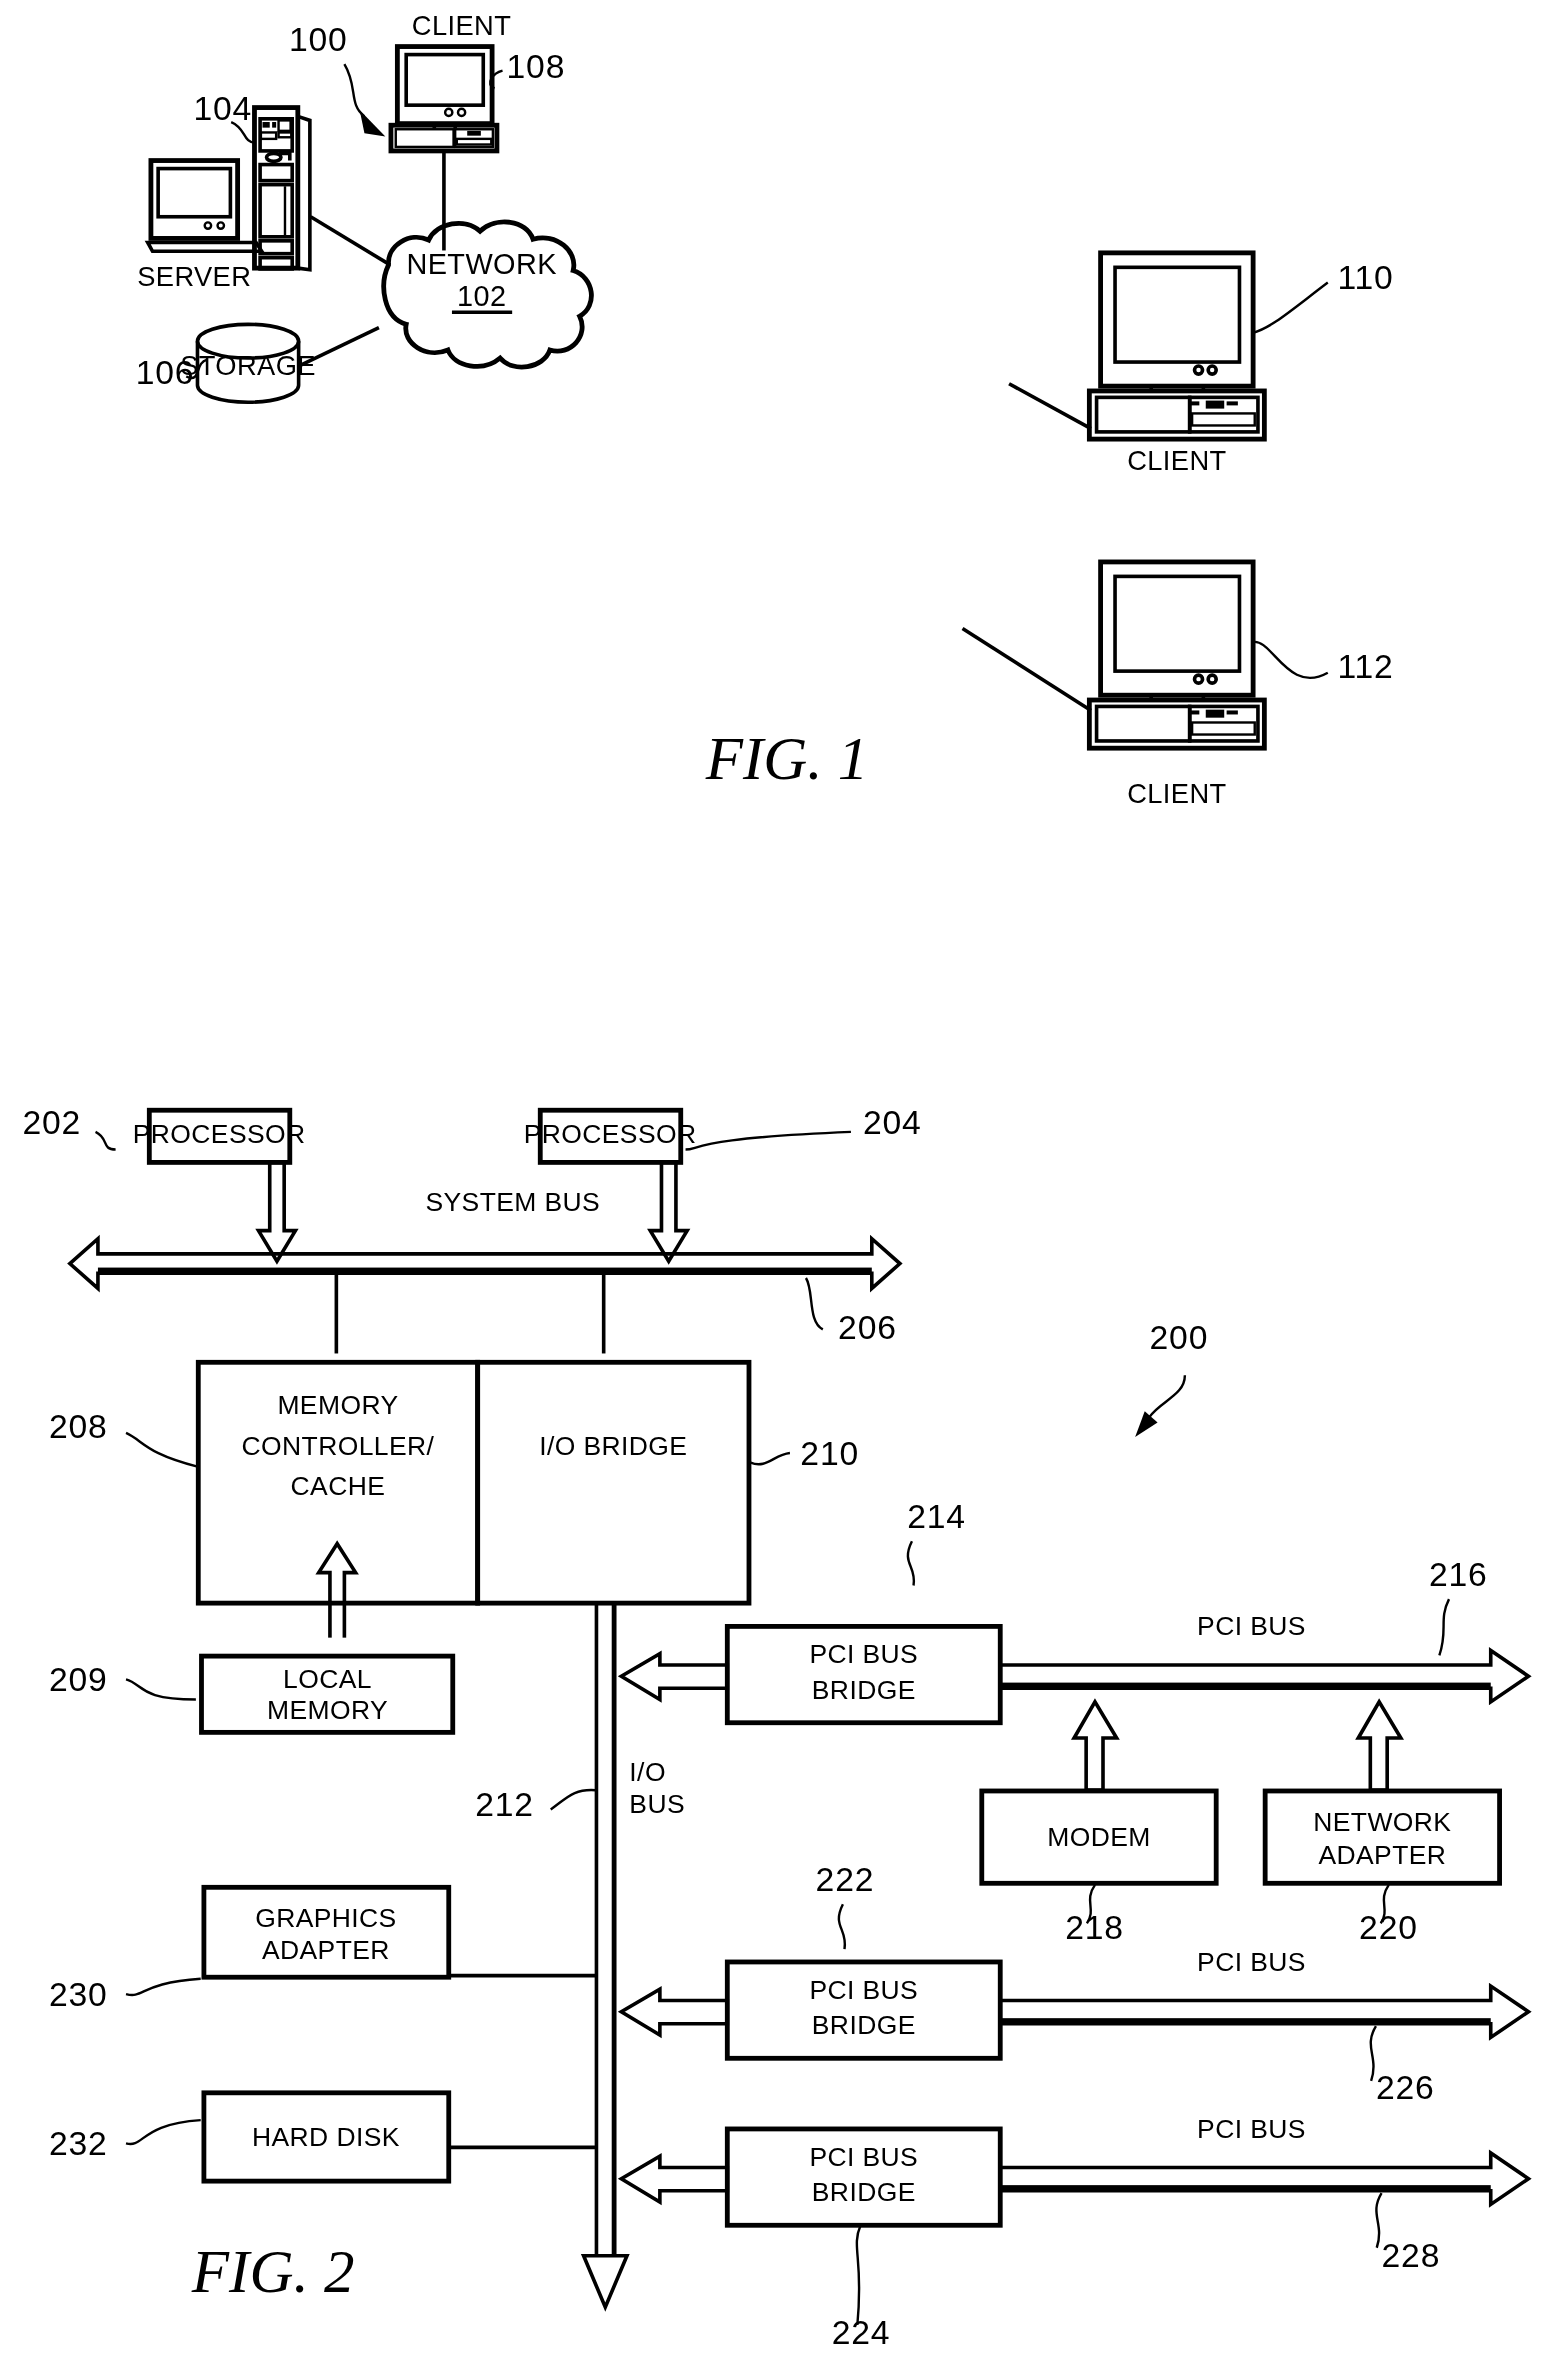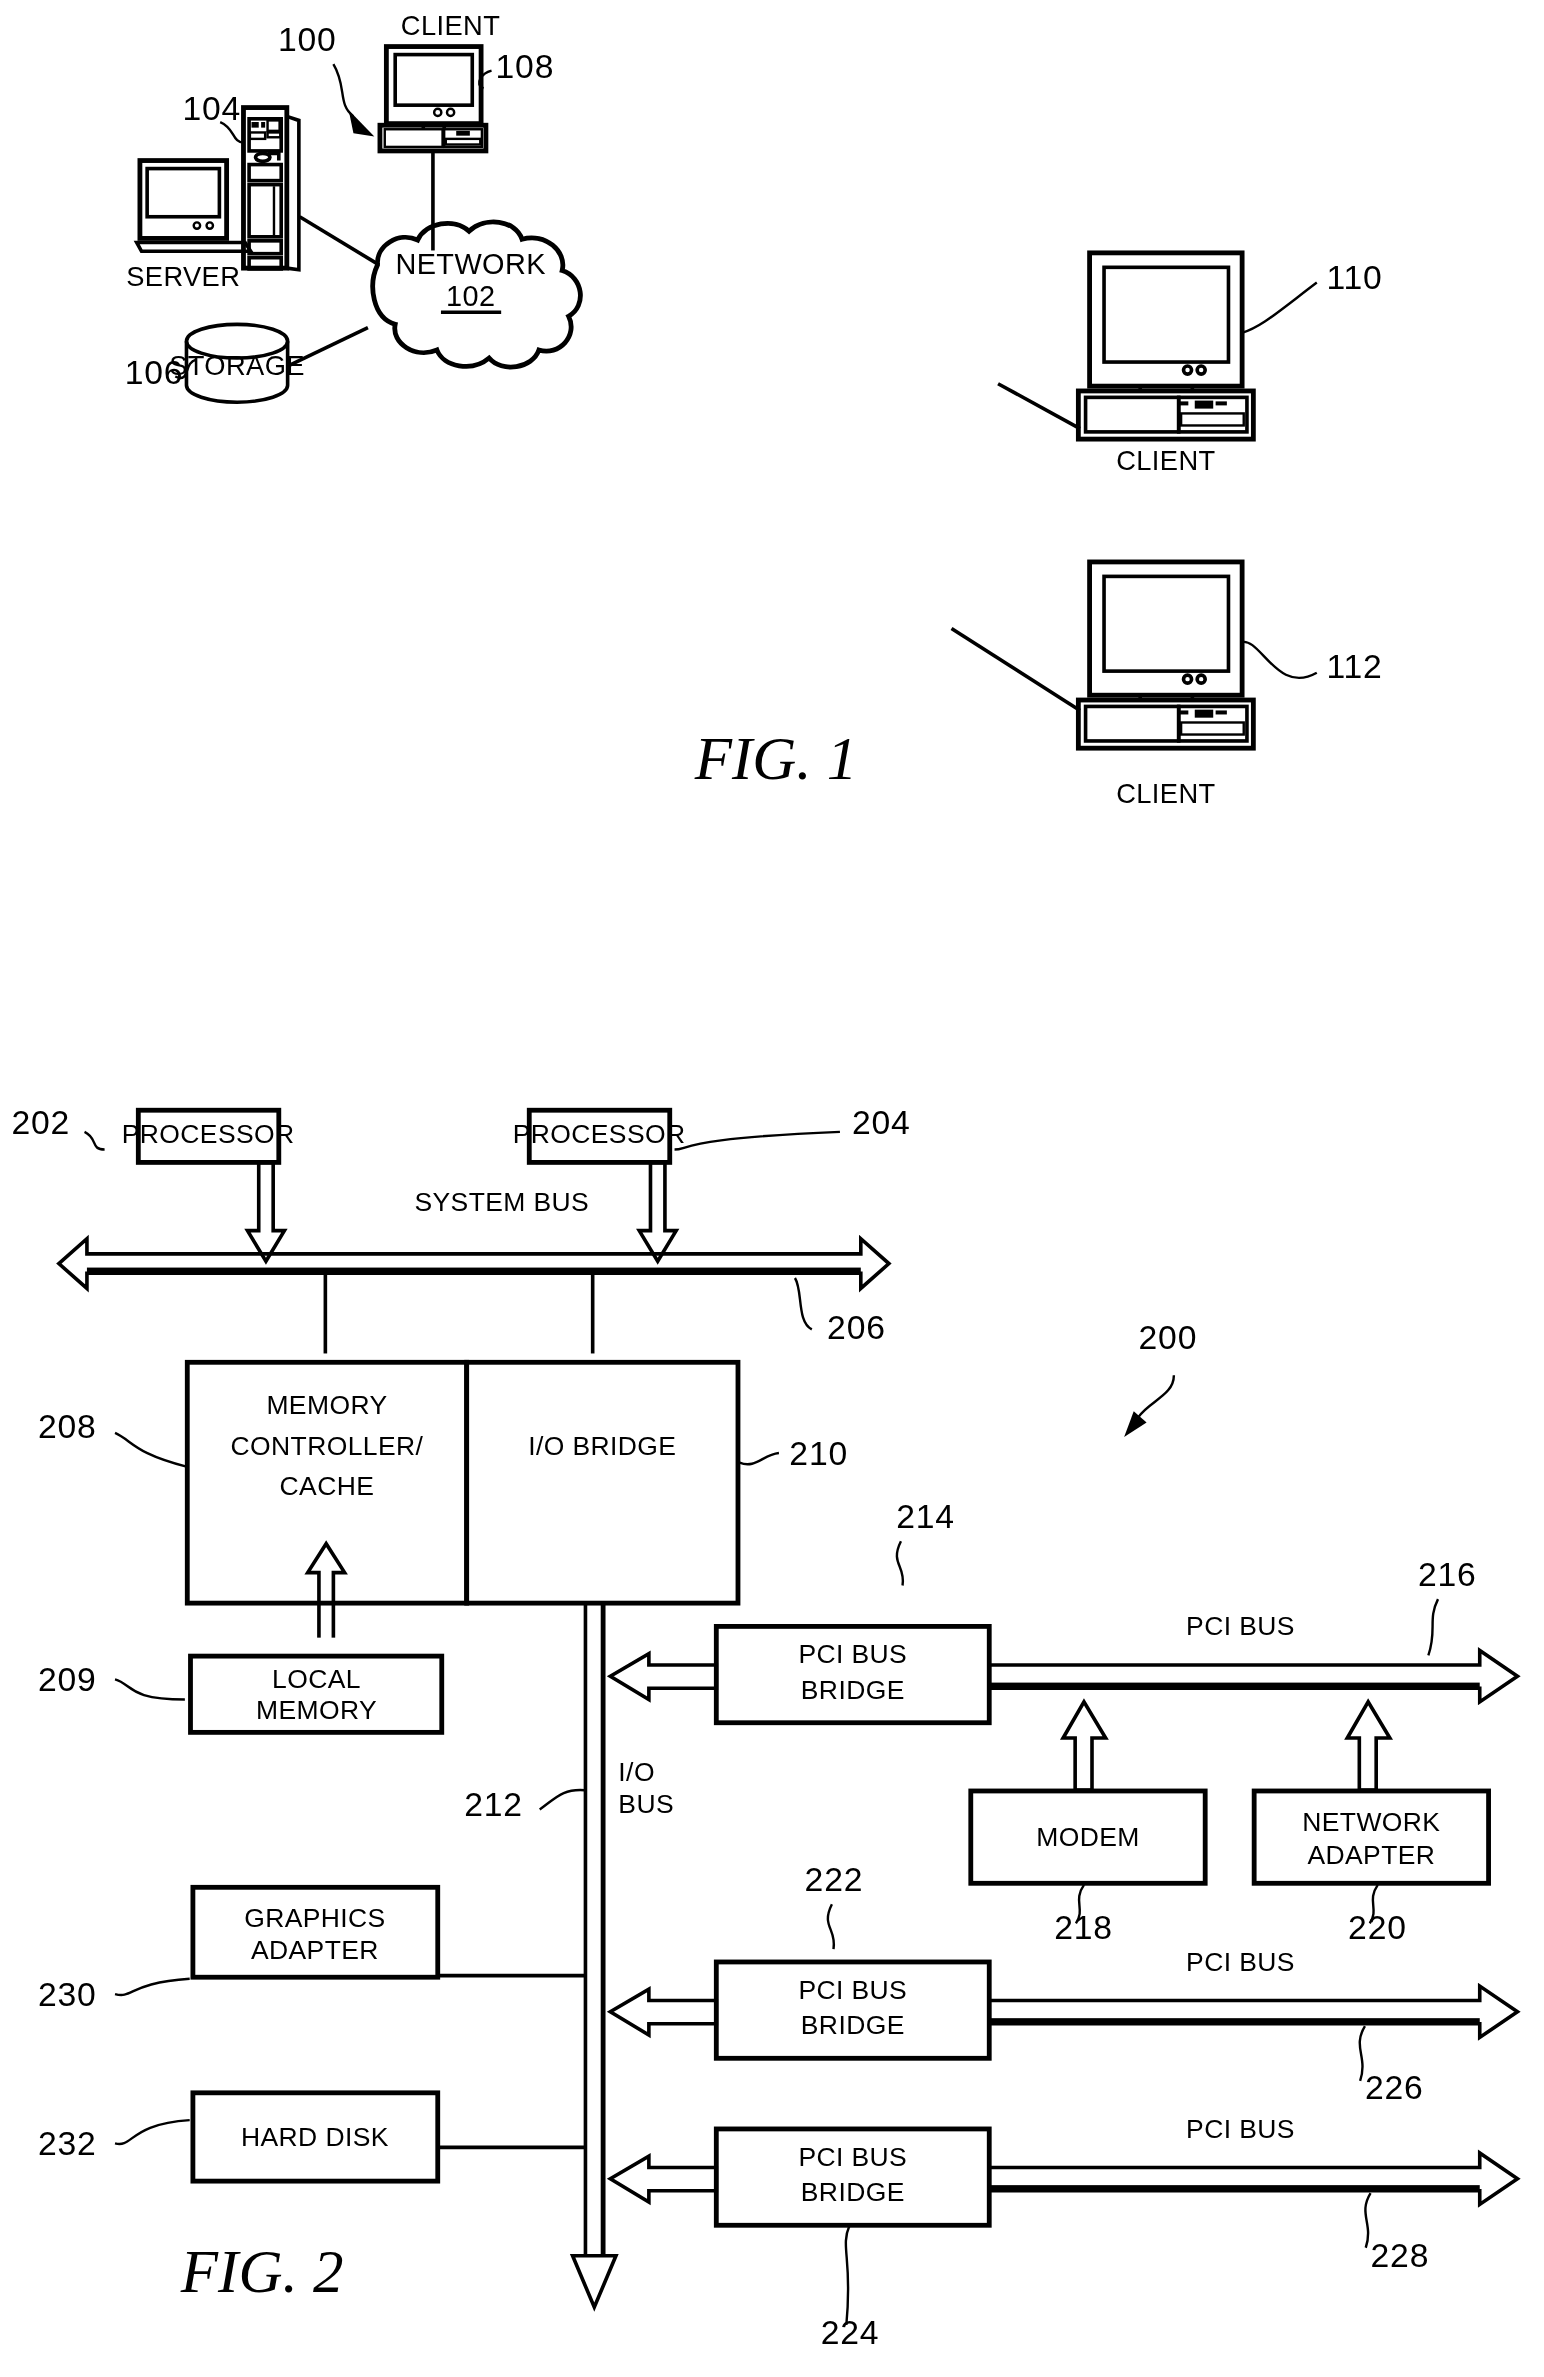--- a/index.html
+++ b/index.html
@@ -10,21 +10,21 @@
   }
   body {
     width: 1545px;
     height: 2377px;
     position: relative;
     font-family: "Liberation Sans", sans-serif;
     overflow: hidden;
   }
   #sheet {
     position: absolute;
-    left: 0; top: 0;
+    left: 11px; top: 0;
     width: 1246px;
     height: 2377px;
   }
   svg { display: block; }
   .lbl {
     font-family: "Liberation Sans", sans-serif;
     font-size: 34px;
     letter-spacing: 0.5px;
     fill: #000;
   }

